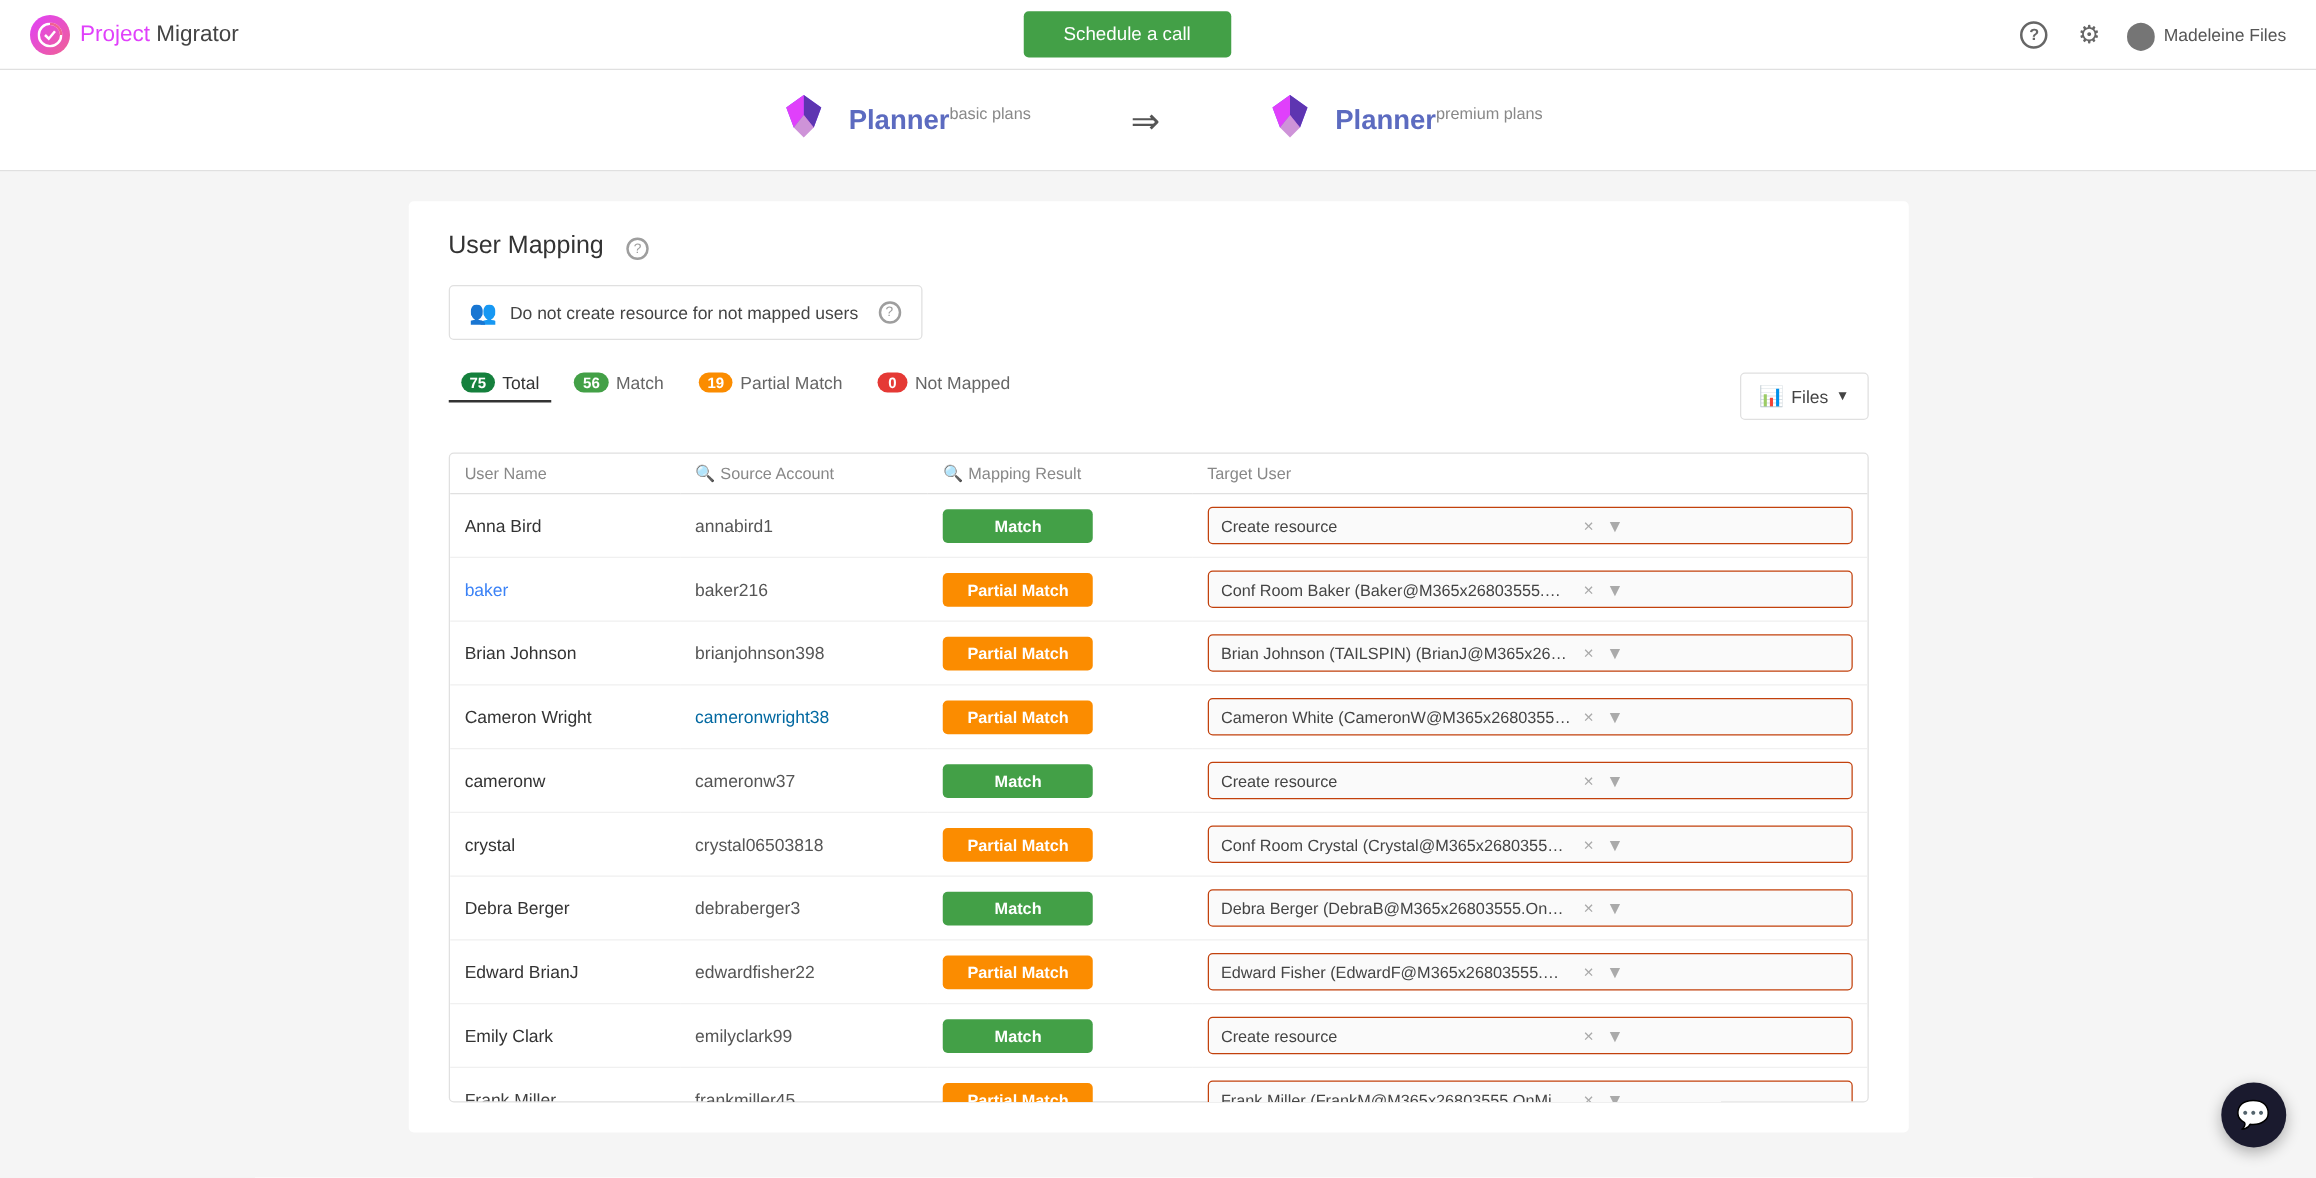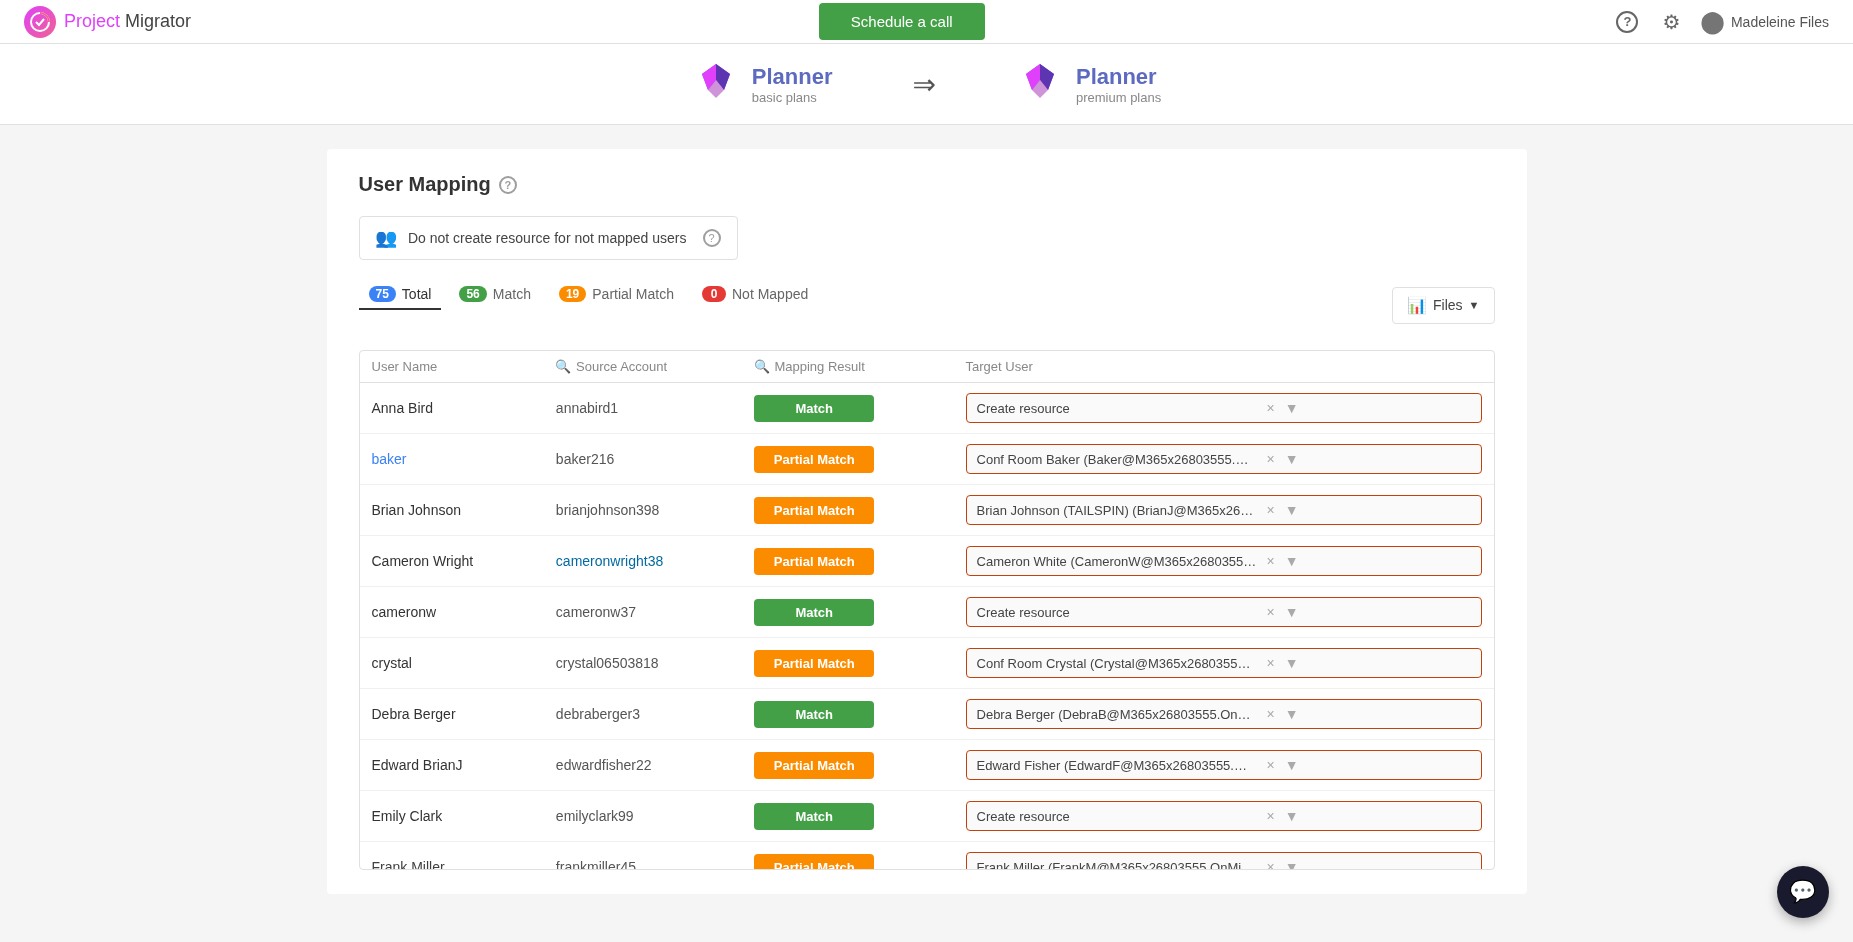--- a/index.html
+++ b/index.html
@@ -5,21 +5,21 @@
     * { box-sizing: border-box; margin: 0; padding: 0; }
     body { font-family: 'Segoe UI', Arial, sans-serif; background: #f5f5f5; font-size: 14px; color: #333; }
 
     
     .topnav {
       background: #fff;
       display: flex;
       align-items: center;
       justify-content: space-between;
       padding: 0 24px;
-      height: 44px;
+      height: 56px;
       border-bottom: 1px solid #e0e0e0;
       position: sticky;
       top: 0;
       z-index: 100;
     }
     .topnav-left { display: flex; align-items: center; gap: 8px; }
     .topnav-logo-icon {
       width: 32px; height: 32px;
       background: linear-gradient(135deg, #e040fb, #f06292);
       border-radius: 50%;
@@ -55,42 +55,42 @@
       justify-content: center;
       padding: 16px 24px;
       gap: 80px;
       border-bottom: 1px solid #e0e0e0;
     }
     .mig-app { display: flex; align-items: center; gap: 12px; }
     .planner-icon {
       width: 48px; height: 48px;
     }
     .planner-icon svg { width: 48px; height: 48px; }
-    .mig-app-info { display: flex; flex-direction: column; }
+    .mig-app-info { display: flex; flex-direction: row; }
     .mig-app-name { font-size: 22px; font-weight: 600; color: #5c6bc0; }
     .mig-app-sub { font-size: 13px; color: #888; }
     .mig-arrow { font-size: 28px; color: #555; }
 
     
     .main-content {
       max-width: 1200px;
       margin: 24px auto;
       background: #fff;
       border-radius: 4px;
       padding: 24px 32px;
       min-height: 600px;
     }
 
     .section-title {
       font-size: 20px;
-      font-weight: 700;
+      font-weight: 400;
       color: #333;
       display: flex;
-      align-items: center;
-      gap: 8px;
+      align-items: flex-end;
+      gap: 18px;
       margin-bottom: 20px;
     }
     .help-icon {
       width: 18px; height: 18px;
       border-radius: 50%;
       border: 2px solid #9e9e9e;
       color: #9e9e9e;
       font-size: 11px;
       display: inline-flex;
       align-items: center;
@@ -140,21 +140,21 @@
       display: inline-flex;
       align-items: center;
       justify-content: center;
       border-radius: 10px;
       padding: 1px 7px;
       font-size: 12px;
       font-weight: 600;
       color: #fff;
       min-width: 24px;
     }
-    .badge-total { background: #3b82f6; }
+    .badge-total { background: #15803d; }
     .badge-match { background: #43a047; }
     .badge-partial { background: #fb8c00; }
     .badge-notmapped { background: #e53935; }
 
     
     .files-btn {
       display: flex;
       align-items: center;
       gap: 6px;
       border: 1px solid #e0e0e0;

